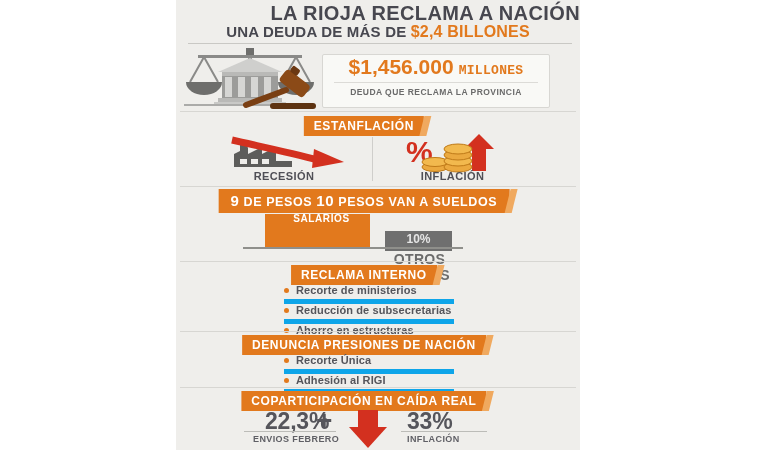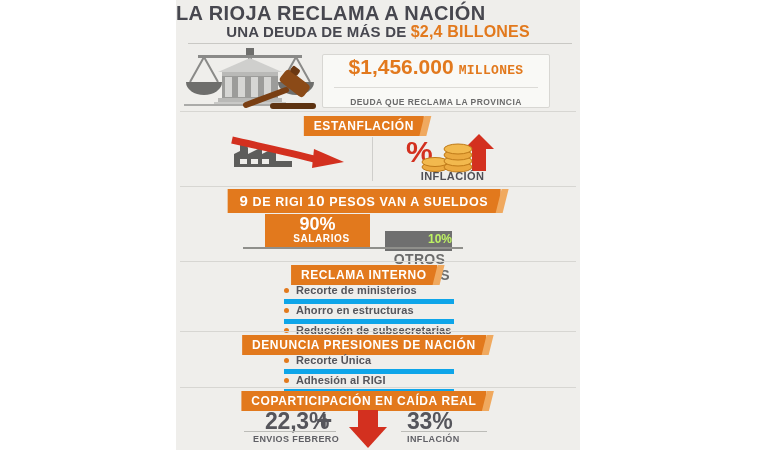--- a/index.html
+++ b/index.html
@@ -4,29 +4,29 @@
 <style>
   html,body{margin:0;padding:0;}
   body{
     width:760px;height:450px;background:#ffffff;position:relative;overflow:hidden;
     font-family:"Liberation Sans",sans-serif;
   }
   .canvas{position:absolute;left:176px;top:0;width:404px;height:450px;background:#EFEEEB;}
   .a{position:absolute;}
 
   
-  .t1{top:2px;left:0;right:0;text-align:left;font-size:20px;font-weight:bold;color:#47474F;letter-spacing:.4px;}
+  .t1{top:2px;left:0;right:0;text-align:right;font-size:20px;font-weight:bold;color:#47474F;letter-spacing:.4px;padding-left:12px;}
   .t2{top:23px;left:0;right:0;text-align:center;font-size:15px;font-weight:bold;color:#47474F;letter-spacing:.2px;}
   .t2 .amt{color:#E2791D;font-size:16px;}
   .hdr-line{top:43px;left:12px;right:8px;height:1px;background:#C9C8C4;}
 
   
   .hero-icon{left:6px;top:46px;}
   .claim-box{left:146px;top:54px;width:226px;height:52px;background:#F9F9F6;border:1px solid #D8D7D3;
-    border-radius:2px;display:flex;flex-direction:column;align-items:center;justify-content:space-between;}
+    border-radius:2px;display:flex;flex-direction:column;align-items:center;justify-content:flex-start;}
   .claim-amount{display:flex;align-items:baseline;gap:5px;font-weight:bold;color:#E2791D;}
   .claim-amount .num{font-size:21px;}
   .claim-amount .unit{font-size:13px;letter-spacing:.3px;font-family:Liberation Mono, monospace;}
   .claim-div{width:204px;height:1px;background:#DCDBD7;margin:3px 0 4px;}
   .claim-caption{font-size:8.5px;font-weight:bold;color:#6B6B6B;letter-spacing:.45px;}
 
   
   .hr{left:4px;right:4px;height:1px;background:#D7D6D2;}
   .hr1{top:111px}.hr2{top:186px}.hr3{top:261px}.hr4{top:331px}.hr5{top:387px}
 
@@ -45,21 +45,21 @@
   .recesion-icon{left:52px;top:135px;}
   .rec-label{left:38px;top:170px;width:140px;text-align:center;font-size:11px;font-weight:bold;color:#4F4F56;letter-spacing:.4px;}
   .vdiv{left:196px;top:137px;width:1px;height:44px;background:#CFCECB;}
   .inflacion-icon{left:230px;top:133px;}
   .inf-label{left:224px;top:170px;width:105px;text-align:center;font-size:11px;font-weight:bold;color:#4F4F56;letter-spacing:.4px;}
 
   
   .bar-salarios{left:89px;top:214px;width:105px;height:33px;background:#E2791D;color:#fff;text-align:center;}
   .bar-val{font-size:18px;font-weight:bold;line-height:19px;margin-top:1px;}
   .bar-lab{font-size:10px;font-weight:bold;line-height:10px;letter-spacing:.6px;padding-left:8px;}
-  .bar-otros{left:209px;top:231px;width:67px;height:20px;background:#6F6F6F;color:#bef264;text-align:right;
+  .bar-otros{left:209px;top:231px;width:67px;height:20px;background:#6F6F6F;color:#e5e5e5;text-align:center;
     font-size:12px;font-weight:bold;line-height:16px;}
   .baseline{left:67px;top:247px;width:220px;height:2px;background:#8F8F8B;}
   .otros-label{left:196px;top:251px;width:95px;text-align:center;font-size:14px;font-weight:bold;color:#6B6B6B;letter-spacing:.3px;}
 
   
   .bullets{left:108px;width:170px;}
   .bullets-ajuste{top:284px;}
   .bullets-denuncia{top:354px;}
   .bullet{position:relative;height:15px;border-bottom:5px solid #0ea5e9;font-size:11px;font-weight:bold;
     color:#55555B;padding-left:12px;line-height:13px;letter-spacing:.1px;}
@@ -130,61 +130,61 @@
   <svg class="a recesion-icon" width="118" height="36" viewBox="0 0 118 36">
     <rect x="12" y="8" width="7" height="24" fill="#5D5D5B"></rect>
     <path d="M6 32 V19 L20 12 V19 L34 12 V19 L48 12 V32 Z" fill="#5D5D5B"></path>
     <rect x="12" y="24" width="7" height="5" fill="#EFEEEB"></rect>
     <rect x="23" y="24" width="7" height="5" fill="#EFEEEB"></rect>
     <rect x="34" y="24" width="7" height="5" fill="#EFEEEB"></rect>
     <rect x="48" y="26" width="16" height="6" fill="#5D5D5B"></rect>
     <path d="M4 5 C30 11 60 17 90 25" stroke="#D3301F" stroke-width="7" fill="none"></path>
     <polygon points="86,14 116,27 84,33" fill="#D3301F"></polygon>
   </svg>
+  <div class="a rec-label">RECESIÓN</div>
   <div class="a vdiv"></div>
   <svg class="a inflacion-icon" width="92" height="40" viewBox="0 0 92 40">
     <text x="0" y="29" font-size="30" font-weight="bold" fill="#D3301F" font-family="Liberation Sans, sans-serif">%</text>
     <polygon points="58,16 88,16 73,1" fill="#D3301F"></polygon>
     <rect x="66" y="16" width="14" height="22" fill="#D3301F"></rect>
     <g stroke="#BF7A18" stroke-width="1">
       <ellipse cx="29" cy="34" rx="13" ry="4.5" fill="#EBA93F"></ellipse>
       <ellipse cx="29" cy="29" rx="13" ry="4.5" fill="#F2B94E"></ellipse>
       <ellipse cx="52" cy="34" rx="14" ry="5" fill="#EBA93F"></ellipse>
       <ellipse cx="52" cy="28" rx="14" ry="5" fill="#F2B94E"></ellipse>
       <ellipse cx="52" cy="22" rx="14" ry="5" fill="#EBA93F"></ellipse>
       <ellipse cx="52" cy="16" rx="14" ry="5" fill="#F2B94E"></ellipse>
     </g>
   </svg>
   <div class="a inf-label">INFLACIÓN</div>
 
   <div class="a hr hr2"></div>
 
   <div class="a banner b-sueldos">
     <span class="n">9</span>
-    <span>DE RIGI</span>
+    <span>DE PESOS</span>
     <span class="n">10</span>
     <span>PESOS VAN A SUELDOS</span>
   </div>
   <div class="a bar-salarios">
-    <div class="bar-val">90%</div>
     <div class="bar-lab">SALARIOS</div>
   </div>
   <div class="a bar-otros">10%</div>
   <div class="a baseline"></div>
   <div class="a otros-label">OTROS GASTOS</div>
 
   <div class="a hr hr3"></div>
 
   <div class="a banner b-ajuste">
     <span>RECLAMA INTERNO</span>
   </div>
   <div class="a bullets bullets-ajuste">
     <div class="bullet"><span>Recorte de ministerios</span></div>
+    <div class="bullet"><span>Reducción de subsecretarias</span></div>
     <div class="bullet"><span>Ahorro en estructuras</span></div>
-    <div class="bullet"><span>Reducción de subsecretarias</span></div>
   </div>
 
   <div class="a hr hr4"></div>
 
   <div class="a banner b-denuncia">
     <span>DENUNCIA PRESIONES DE NACIÓN</span>
   </div>
   <div class="a bullets bullets-denuncia">
     <div class="bullet"><span>Recorte Única</span></div>
     <div class="bullet"><span>Adhesión al RIGI</span></div>

